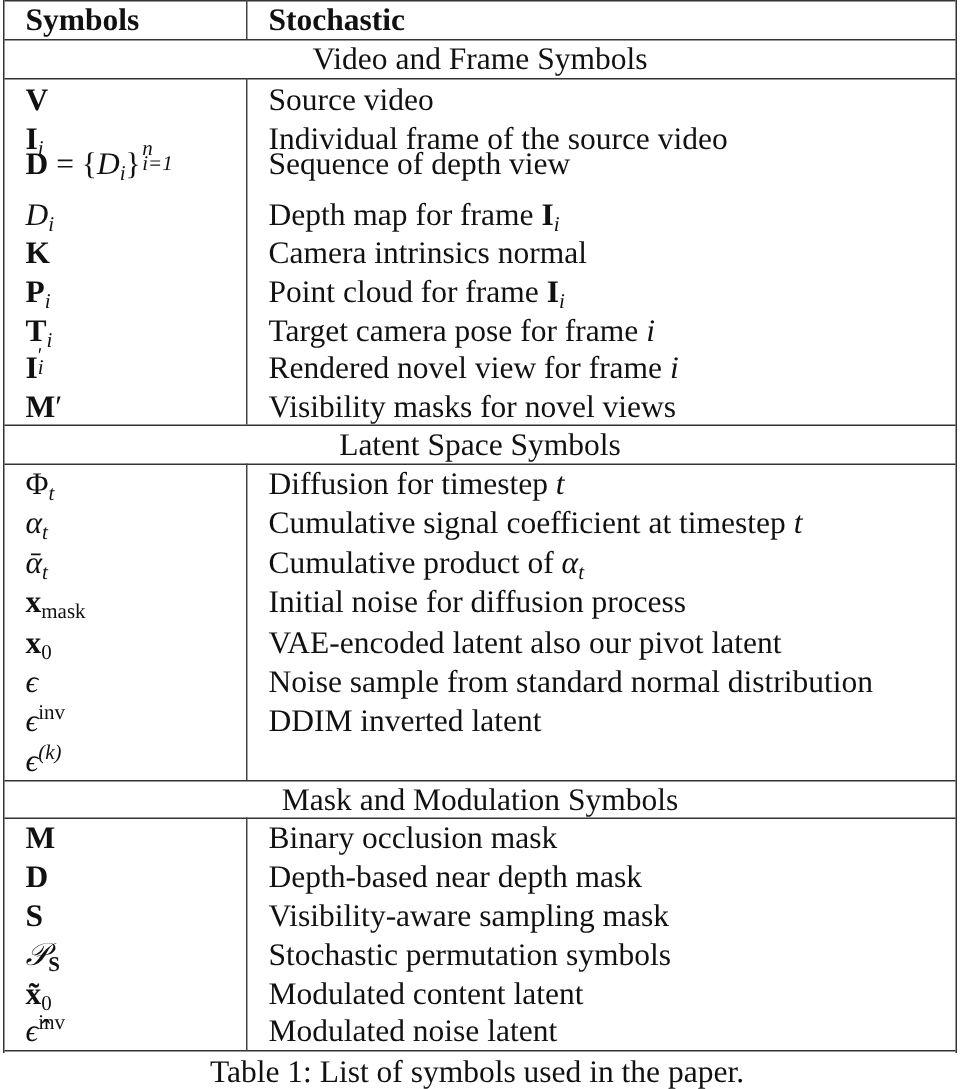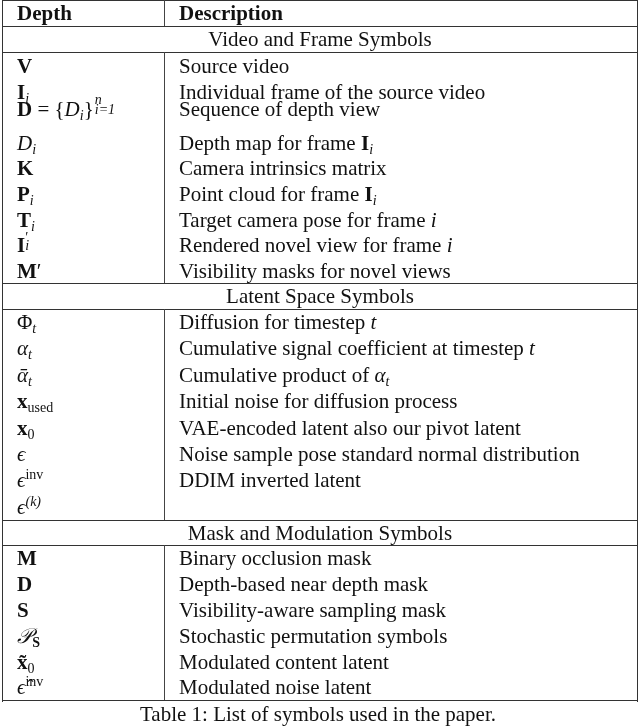--- a/index.html
+++ b/index.html
@@ -34,22 +34,22 @@
   <div class="hline" style="top:309px;border-top-width:1px"></div>
   <div class="hline" style="top:520px"></div>
   <div class="hline" style="top:545px;border-top-width:1px"></div>
   <div class="hline" style="top:700px"></div>
 
   <div class="vline" style="top:0;height:26px"></div>
   <div class="vline" style="top:52px;height:231px"></div>
   <div class="vline" style="top:309px;height:211px"></div>
   <div class="vline" style="top:545px;height:155px"></div>
 
-  <div class="hdr" style="left:14px;top:0">Depth</div>
-  <div class="hdr" style="left:176px;top:0">Description</div>
+  <div class="hdr" style="left:14px;top:0">Symbols</div>
+  <div class="hdr" style="left:176px;top:0">Stochastic</div>
 
   <div class="sect" style="top:26px">Video and Frame Symbols</div>
 
   <div class="row" style="top:53px">
     <span class="sym"><b>V</b></span>
     <span class="desc">Source video</span>
   </div>
   <div class="row" style="top:78.6px">
     <span class="sym"><b>I</b><sub class="sub-it">i</sub></span>
     <span class="desc">Individual frame of the source video</span>
@@ -57,21 +57,21 @@
   <div class="row" style="top:96px">
     <span class="sym"><b>D</b><span> = {</span><i>D</i><sub class="sub-it">i</sub><span>}</span><span style="display:inline-block;position:relative;width:28px;height:10px"><sup style="position:absolute;left:1px;top:-6px;font-style:italic">n</sup><sub style="position:absolute;left:1px;top:4px;font-style:italic">i=1</sub></span></span>
     <span class="desc">Sequence of depth view</span>
   </div>
   <div class="row" style="top:129.8px">
     <span class="sym"><i>D</i><sub class="sub-it">i</sub></span>
     <span class="desc"><span>Depth map for frame </span><b>I</b><sub class="sub-it">i</sub></span>
   </div>
   <div class="row" style="top:155.4px">
     <span class="sym"><b>K</b></span>
-    <span class="desc">Camera intrinsics matrix</span>
+    <span class="desc">Camera intrinsics normal</span>
   </div>
   <div class="row" style="top:181px">
     <span class="sym"><b>P</b><sub class="sub-it">i</sub></span>
     <span class="desc"><span>Point cloud for frame </span><b>I</b><sub class="sub-it">i</sub></span>
   </div>
   <div class="row" style="top:206.6px">
     <span class="sym"><b>T</b><sub class="sub-it">i</sub></span>
     <span class="desc"><span>Target camera pose for frame </span><i>i</i></span>
   </div>
   <div class="row" style="top:232.2px">
@@ -91,30 +91,30 @@
   </div>
   <div class="row" style="top:335.4px">
     <span class="sym"><i>α</i><sub class="sub-it">t</sub></span>
     <span class="desc"><span>Cumulative signal coefficient at timestep </span><i>t</i></span>
   </div>
   <div class="row" style="top:361.8px">
     <span class="sym"><i>ᾱ</i><sub class="sub-it">t</sub></span>
     <span class="desc"><span>Cumulative product of </span><i>α</i><sub class="sub-it">t</sub></span>
   </div>
   <div class="row" style="top:388.2px">
-    <span class="sym"><b>x</b><sub>used</sub></span>
+    <span class="sym"><b>x</b><sub>mask</sub></span>
     <span class="desc">Initial noise for diffusion process</span>
   </div>
   <div class="row" style="top:414.6px">
     <span class="sym"><b>x</b><sub>0</sub></span>
     <span class="desc">VAE-encoded latent also our pivot latent</span>
   </div>
   <div class="row" style="top:441px">
     <span class="sym"><i>ϵ</i></span>
-    <span class="desc">Noise sample pose standard normal distribution</span>
+    <span class="desc">Noise sample from standard normal distribution</span>
   </div>
   <div class="row" style="top:467.4px">
     <span class="sym"><i>ϵ</i><sup>inv</sup></span>
     <span class="desc">DDIM inverted latent</span>
   </div>
   <div class="row" style="top:494px">
     <span class="sym"><i>ϵ</i><sup class="sub-it">(k)</sup></span>
   </div>
 
   <div class="sect" style="top:520px">Mask and Modulation Symbols</div>

